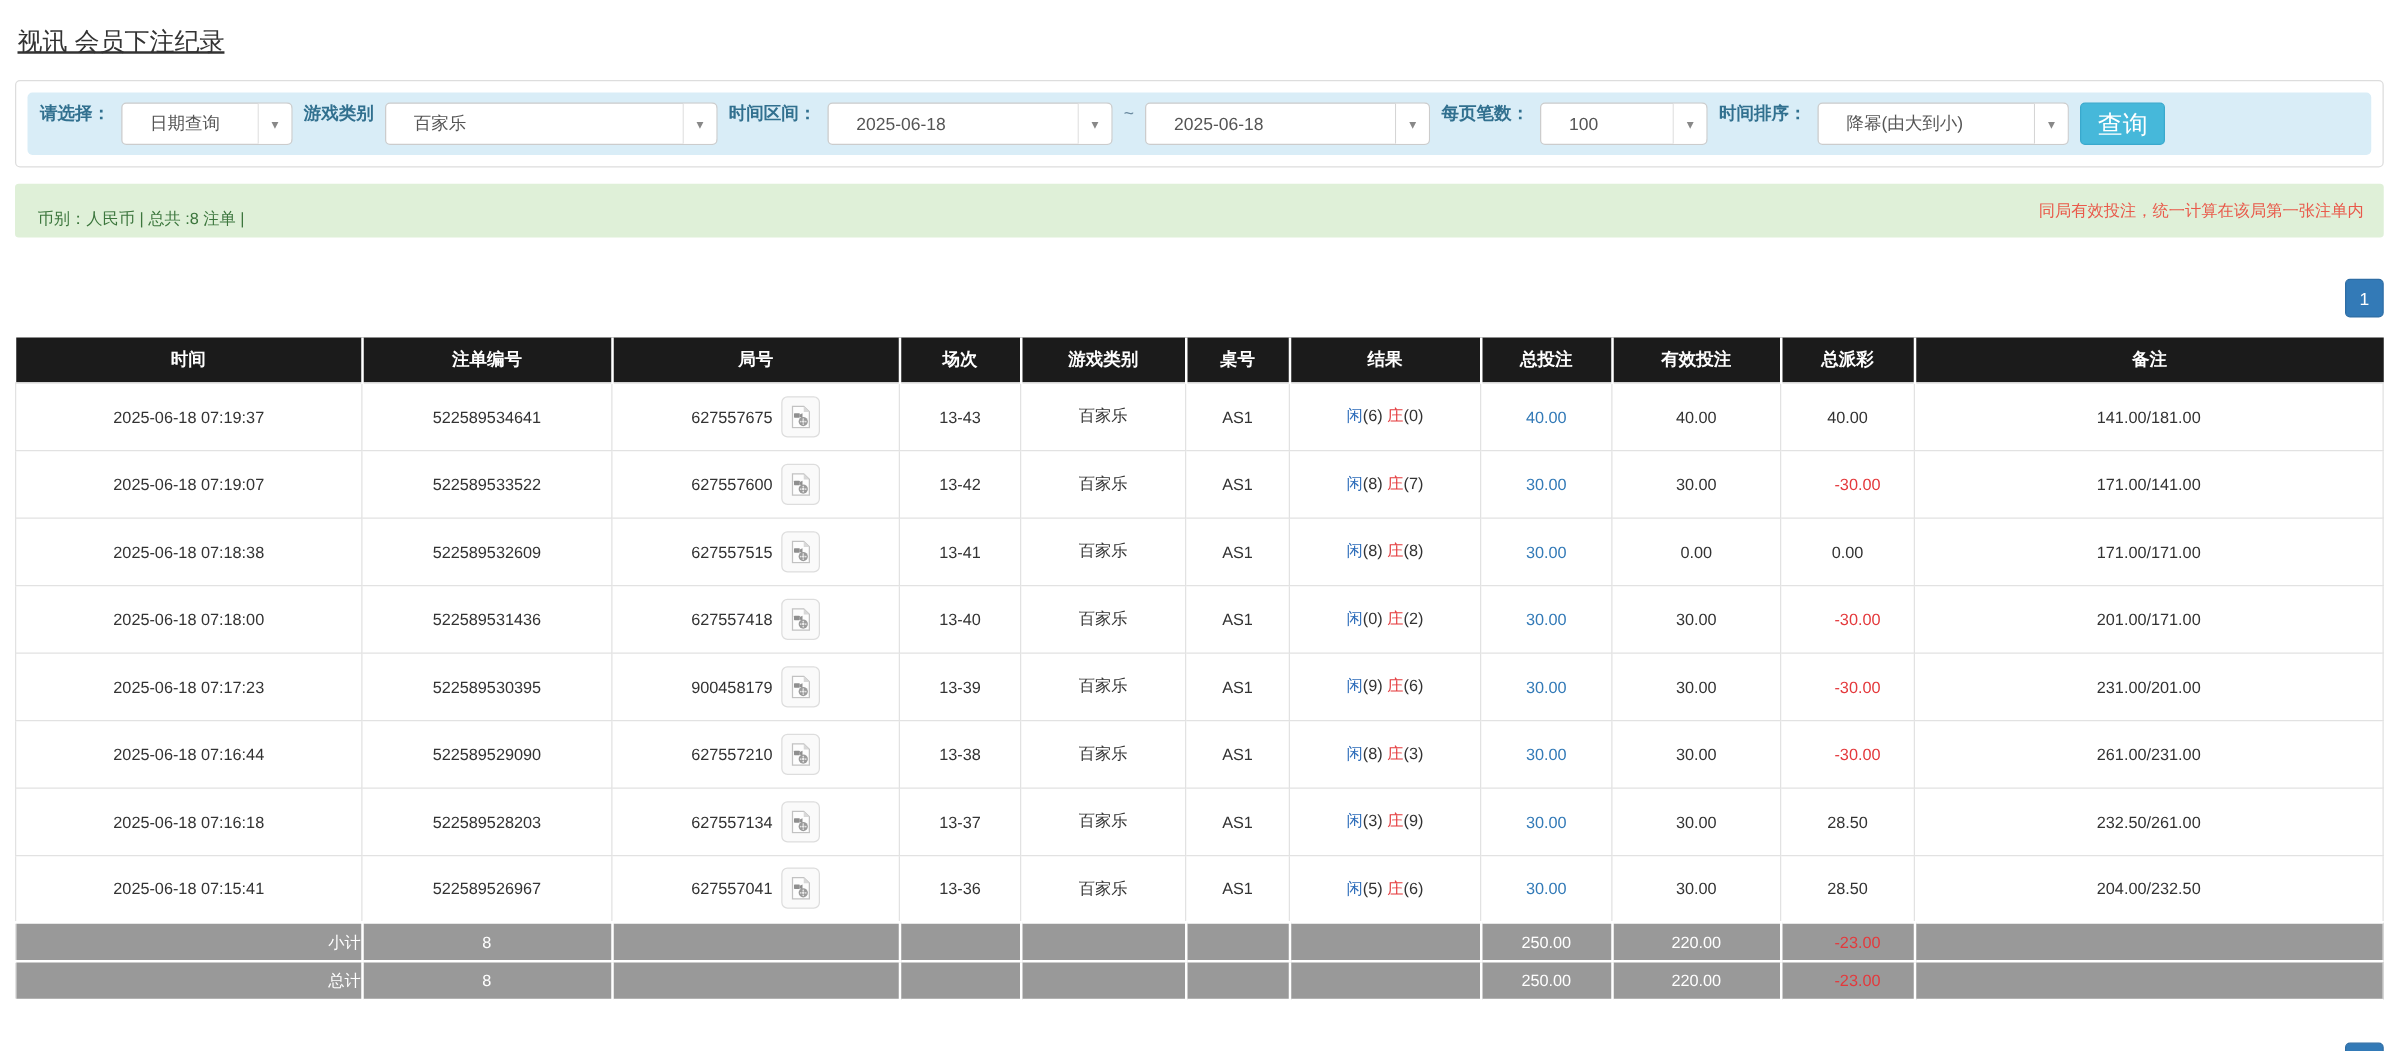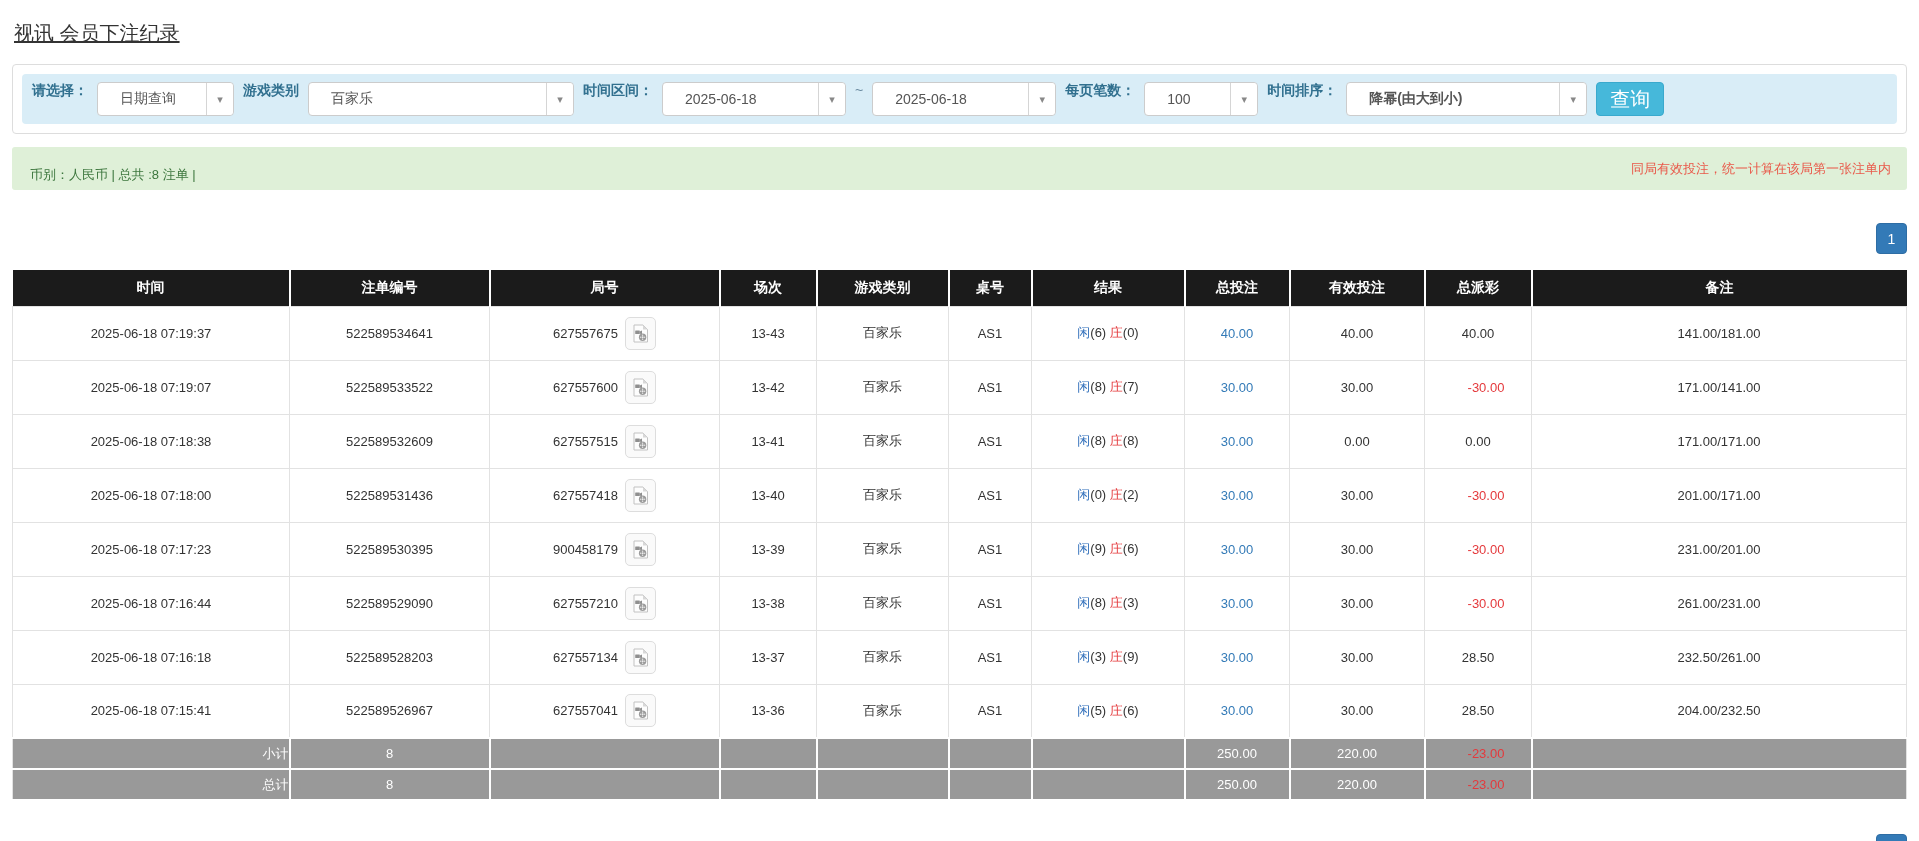--- a/index.html
+++ b/index.html
@@ -15,22 +15,22 @@
     display: flex; align-items: flex-start; gap: 9px; }
   .flabel { font-weight: bold; color: var(--filter-label, #31708f); font-size: 14px; white-space: nowrap; }
   .tilde { color: #6a8aa0; font-size: 14px; }
   .select { background: #fff; border: 1px solid #ccc; border-radius: 4px; height: 34px;
     display: flex; align-items: stretch; font-size: 14px; color: #555; cursor: pointer; padding-left: 12px; }
   .select-text { padding: 0 10px; display: flex; align-items: center; flex: 1;
     overflow: hidden; white-space: nowrap; }
   .select-caret { width: 27px; border-left: 1px solid #d5d5d5; margin-left: 2px;
     display: flex; align-items: center; justify-content: center; color: #888; font-size: 11px;
     border-radius: 0 4px 4px 0; background: #fff; }
-  .w-choose { width: 137px; } .w-game { width: 266px; } .w-date { width: 184px; }
-  .w-size { width: 114px; } .w-sort { width: 241px; font-weight: bold; }
+  .w-choose { width: 137px; } .w-game { width: 266px; } .w-date { width: 228px; }
+  .w-size { width: 134px; } .w-sort { width: 201px; }
   .btn-search { height: 34px; padding: 0 13px; background: var(--search-button-bg, #46b8da);
     color: #fff; border: 1px solid #39a9cd; border-radius: 4px; font-size: 20px; cursor: pointer;
     font-family: inherit; }
 
   
   .summary-bar { margin-top: 13px; background: var(--success-bg, #dff0d8); border-radius: 3px;
     padding: 0 16px 0 18px; height: 43px; display: flex; align-items: center;
     justify-content: space-between; }
   .sum-left { color: var(--success-text, #3c763d); font-size: 13px; margin-top: 13px; }
   .sum-right { color: var(--notice-red, #e9594a); font-size: 13px; }

